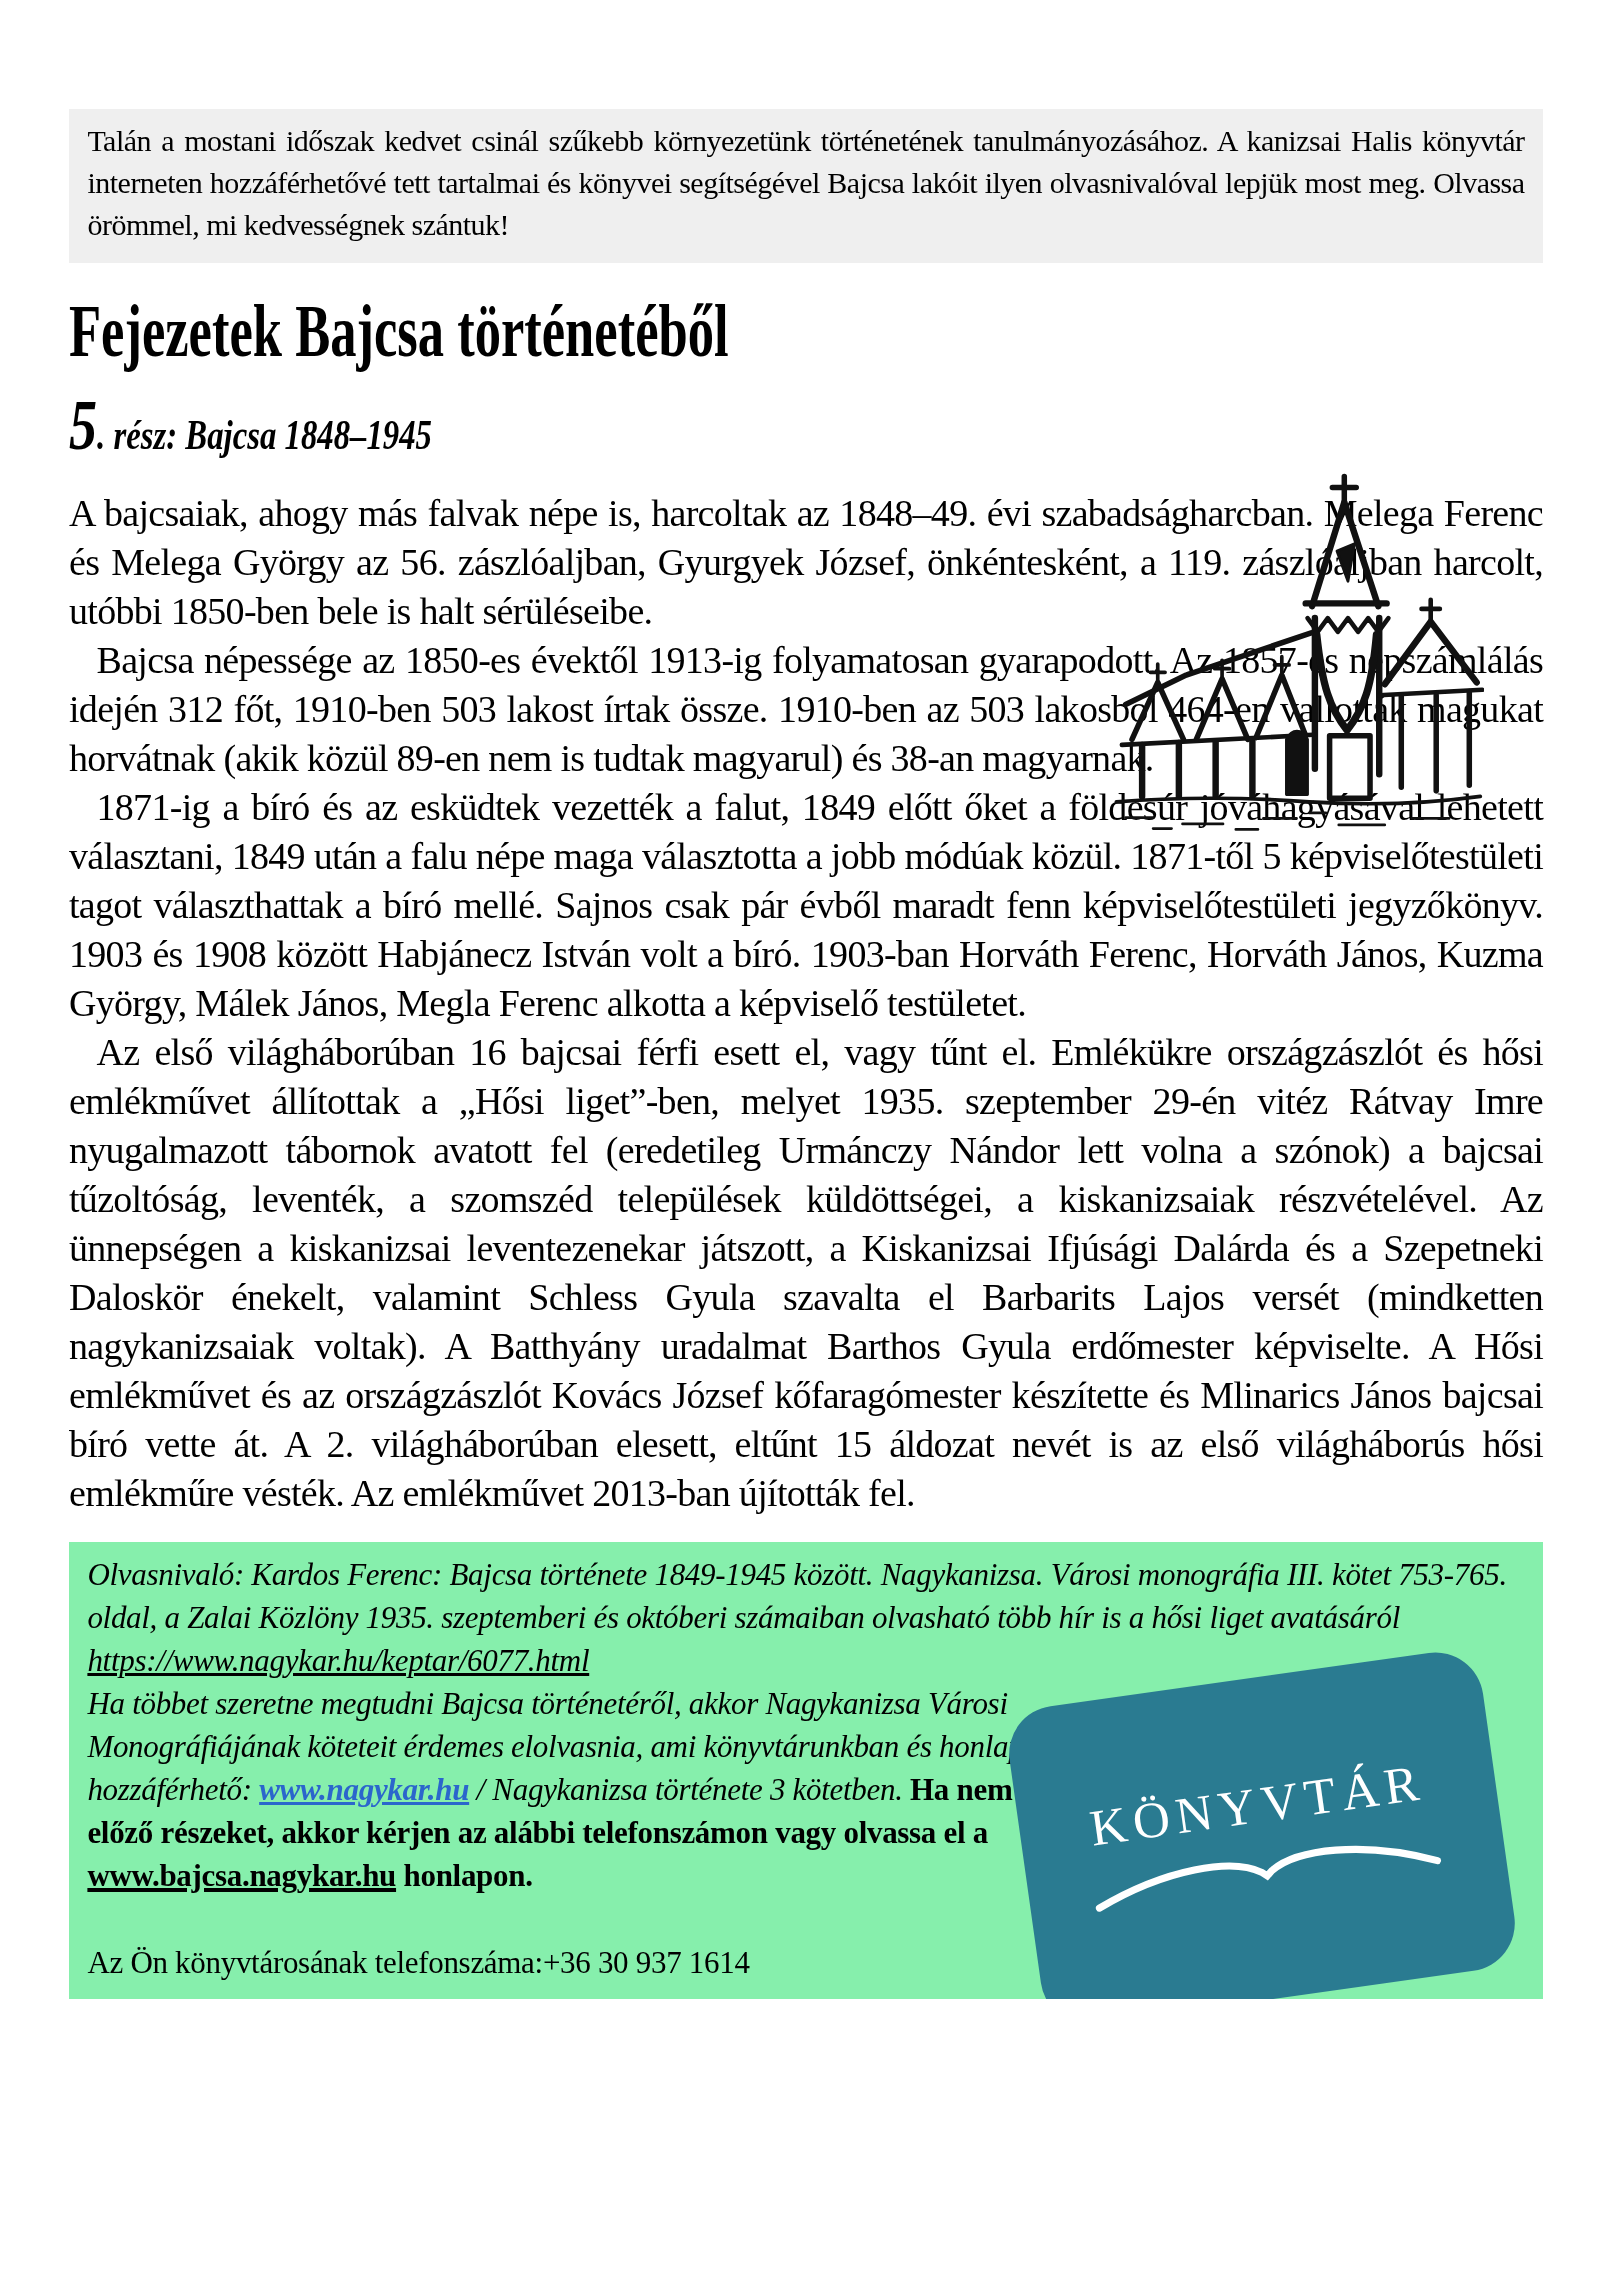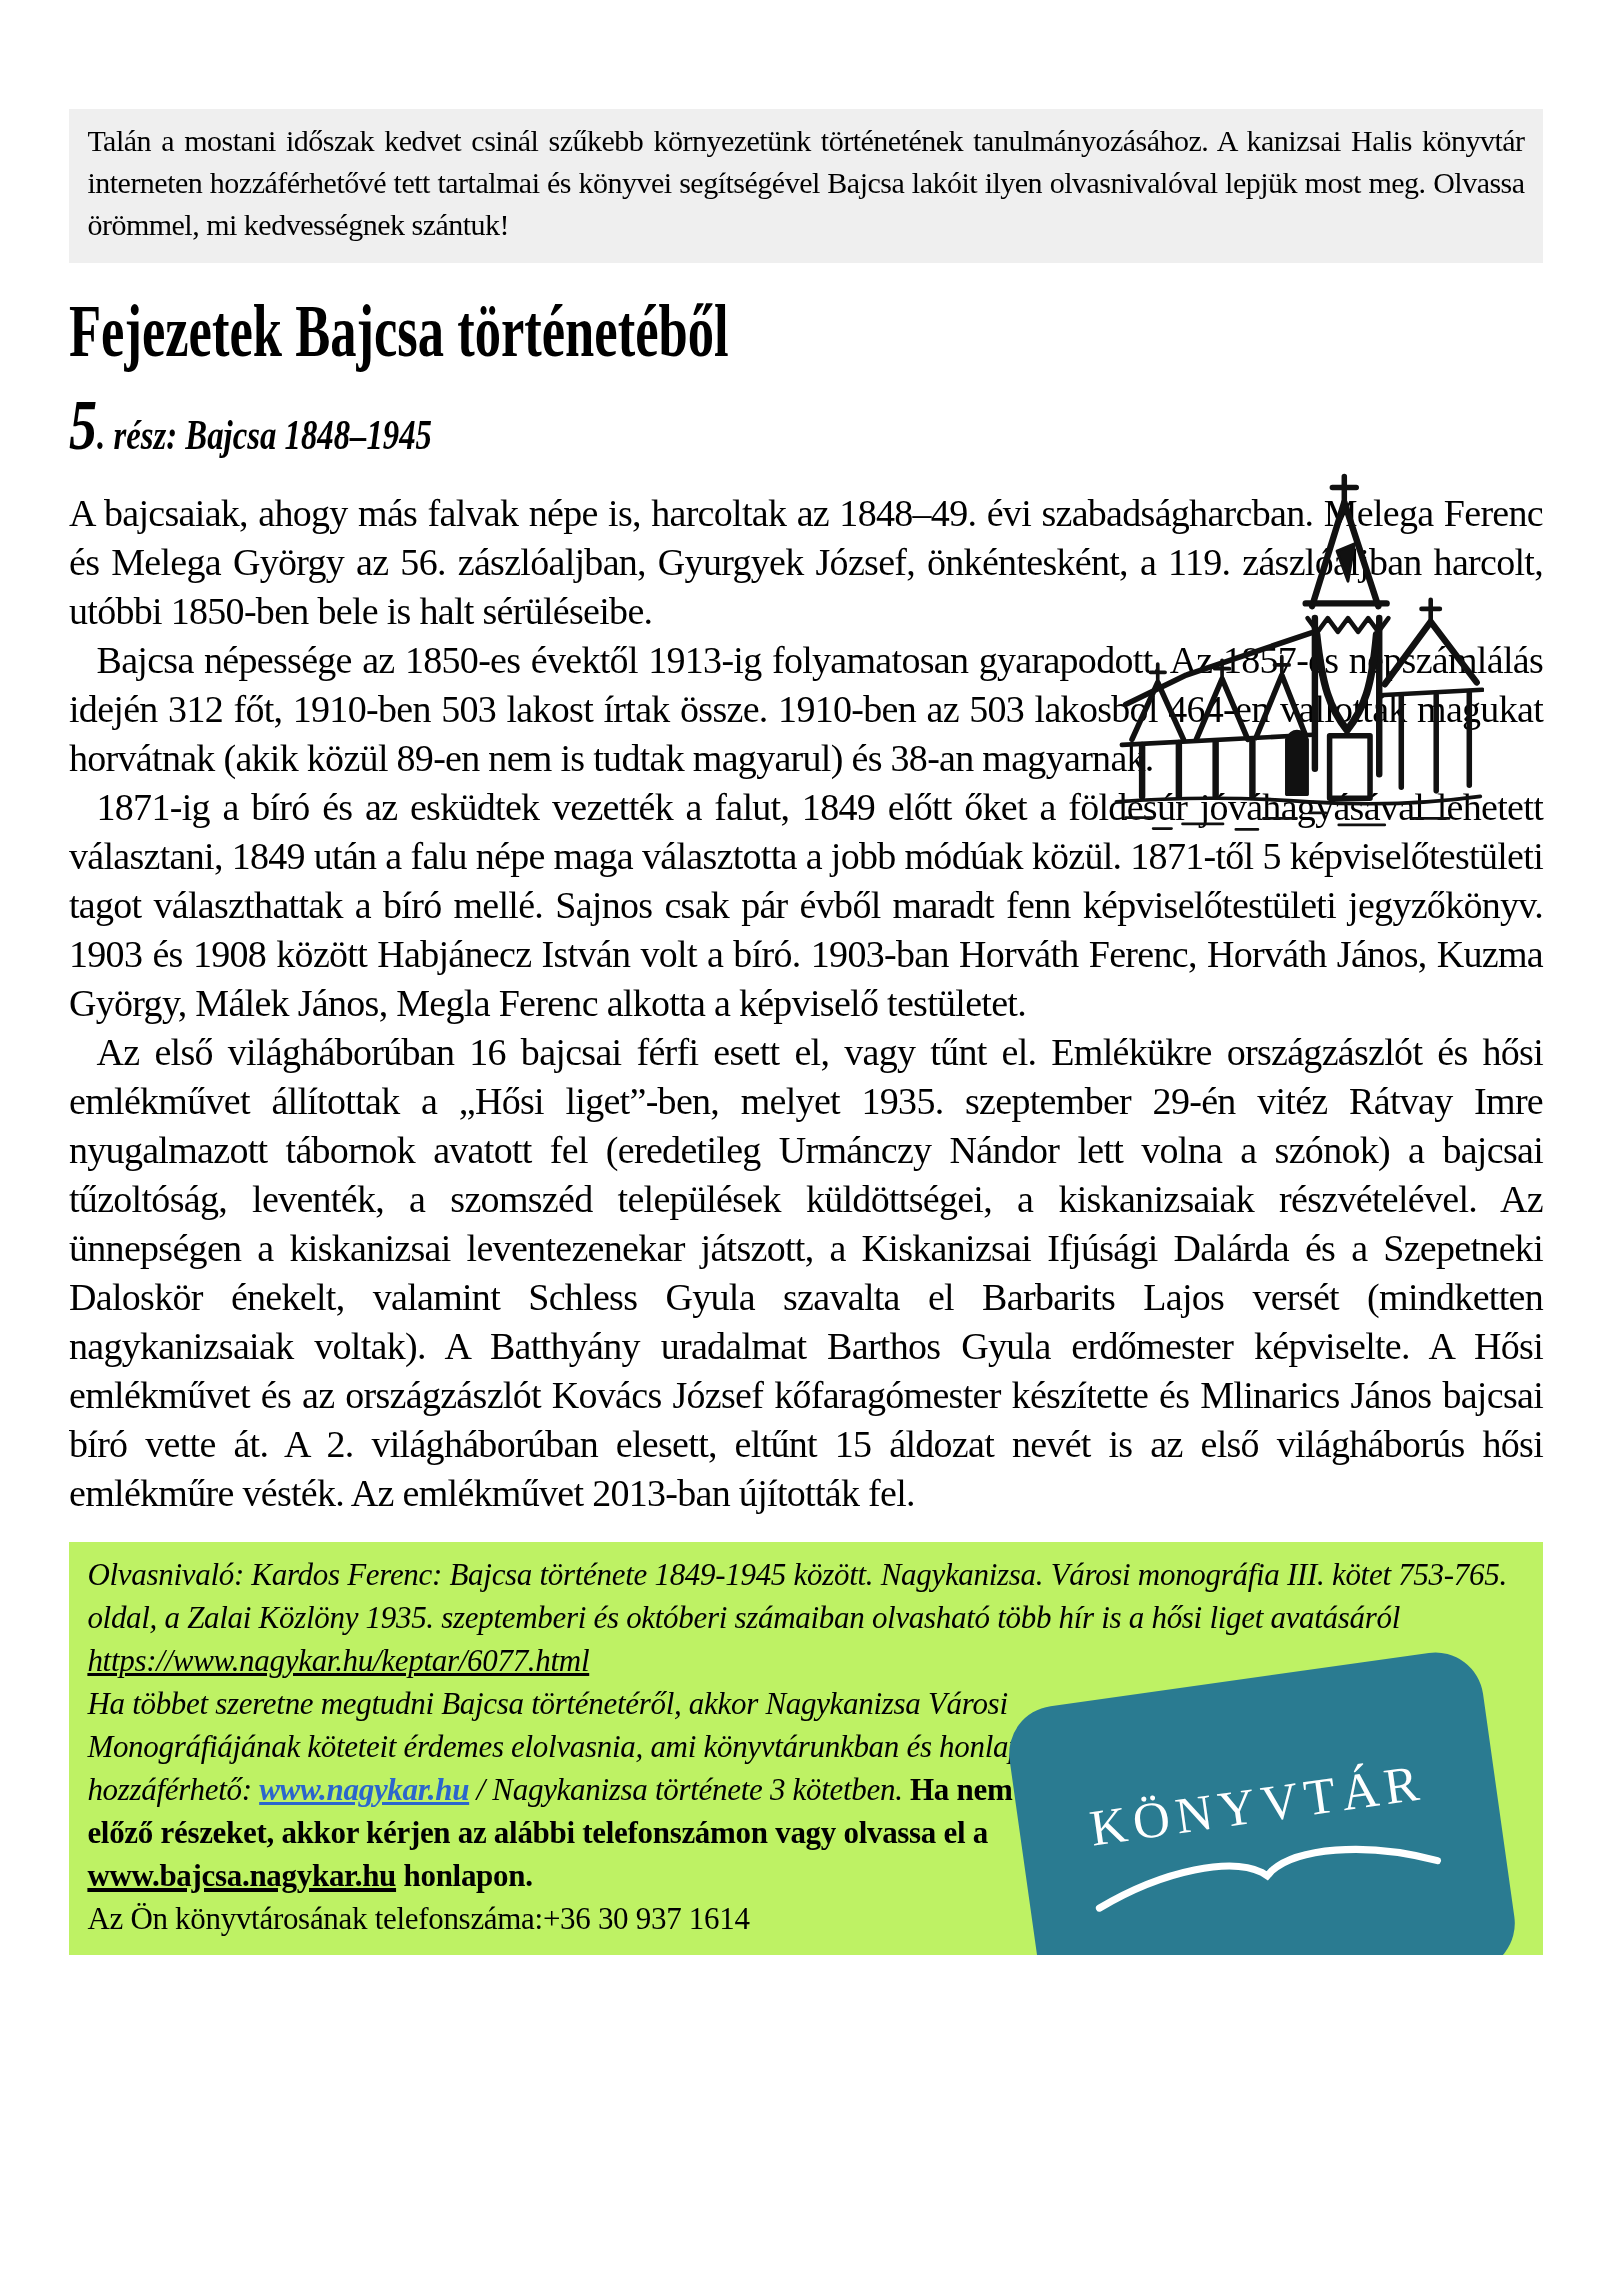--- a/index.html
+++ b/index.html
@@ -29,30 +29,30 @@
   .article{margin-top:22px;font-size:38px;line-height:49px;text-align:justify;letter-spacing:-0.7px;}
   .article p{margin:0;}
   .p-first{margin-right:367px;}
   .ind{text-indent:27.5px;}
 
   
   .church{position:absolute;top:351px;right:59px;width:386px;height:375px;}
 
   
   .footer-box{
-    margin-top:24px;background:#bef264;padding:11px 18.4px 14.7px;position:relative;overflow:hidden;
+    margin-top:24px;background:#86efac;padding:11px 18.4px 14.7px;position:relative;overflow:hidden;
     font-style:italic;font-size:31px;line-height:43px;letter-spacing:-0.3px;min-height:367px;
   }
   .f-top{margin:0;}
   .f-main{margin:0;width:1056px;}
   .link-plain{color:#000;text-decoration:underline;text-decoration-thickness:2.8px;}
   .link-blue{color:#2b66cc;text-decoration:underline;font-weight:bold;}
   .f-bold{font-style:normal;font-weight:bold;}
   .link-bold{color:#000;font-style:normal;font-weight:bold;text-decoration-thickness:3.7px;}
-  .phone{font-style:normal;}
+  .phone{font-style:normal;margin-top:44px;}
 
   
   .logo-wrap{position:absolute;right:14.7px;top:108px;width:533px;height:395px;}
   .logo{
     position:absolute;left:27.5px;top:27.5px;width:478px;height:321px;background:#2a7b91;
     border-radius:48px;transform:rotate(-8deg);transform-origin:center;
     display:flex;flex-direction:column;align-items:center;justify-content:center;
   }
   .logo-label{
     color:#fff;font-size:51px;letter-spacing:6.4px;line-height:55px;font-style:normal;

